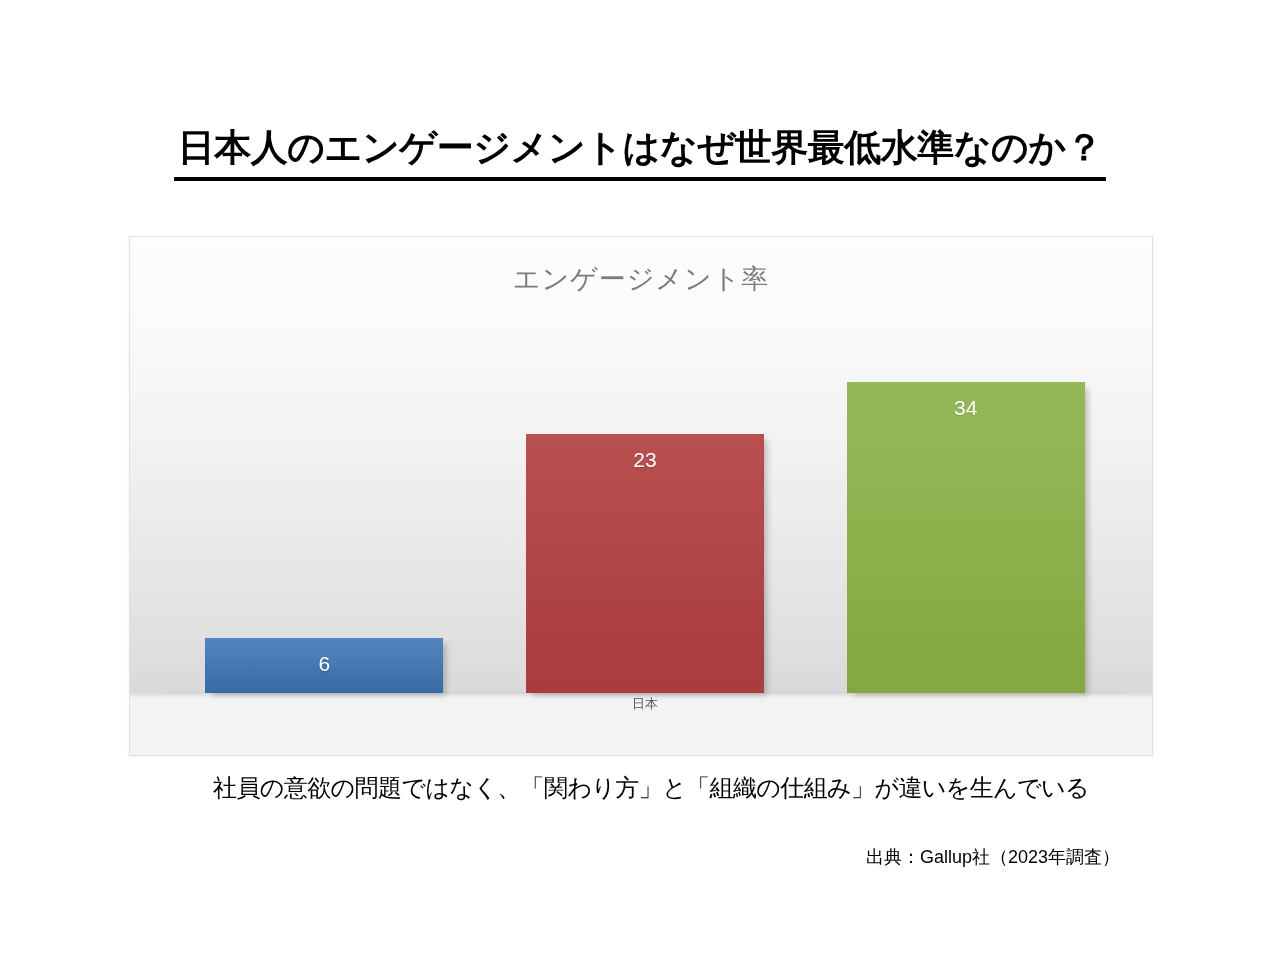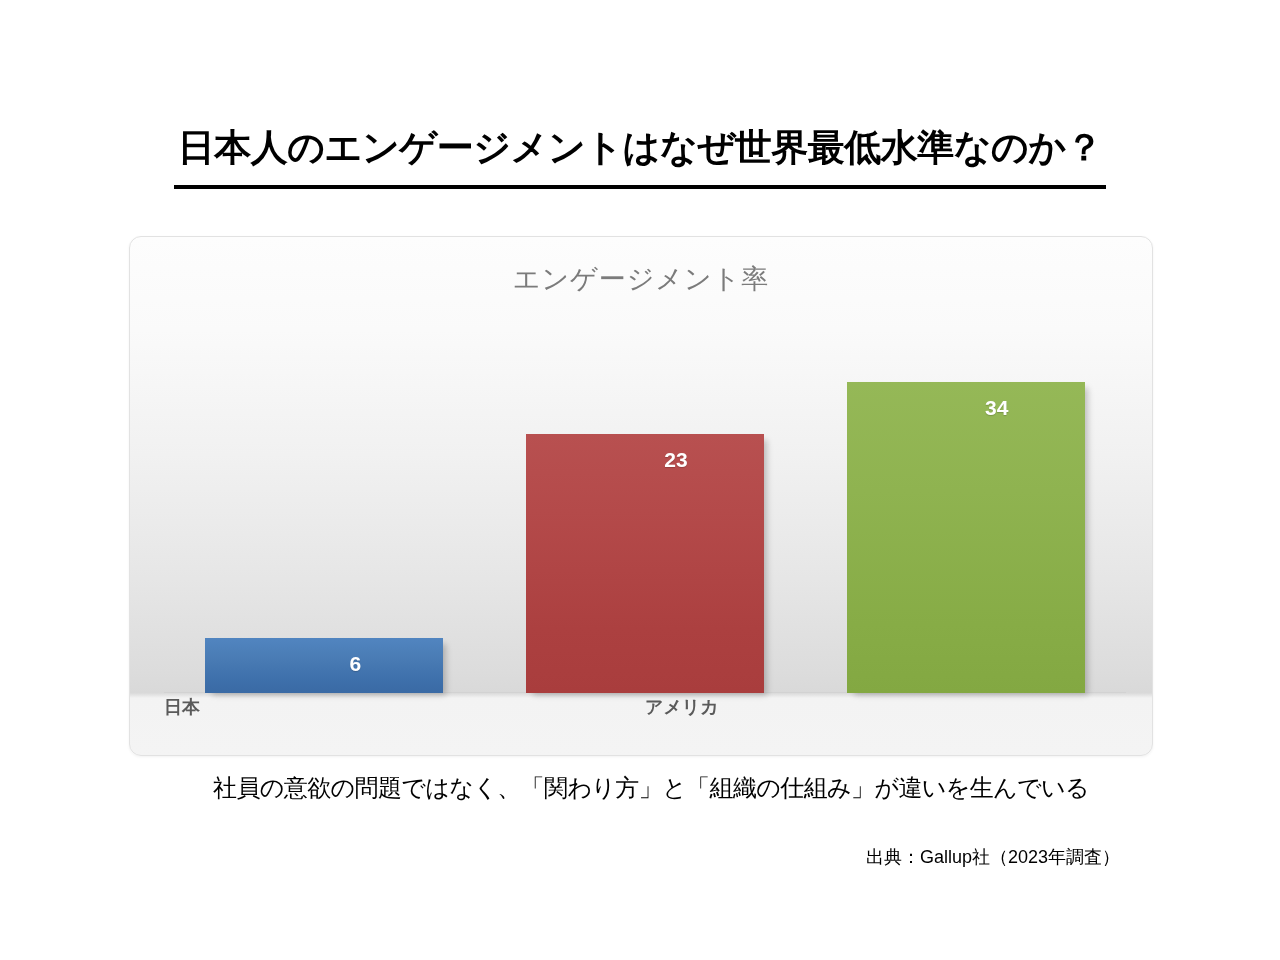--- a/index.html
+++ b/index.html
@@ -24,33 +24,33 @@
     text-align: center;
     font-size: 37px;
     font-weight: bold;
     color: #000000;
     letter-spacing: -0.5px;
     white-space: nowrap;
   }
   .slide-title .title-text {
     display: inline-block;
     border-bottom: 4px solid #000000;
-    padding: 0 4px 15px 4px;
+    padding: 0 4px 7px 4px;
     line-height: 1.18;
   }
 
   
   .chart-panel {
     position: absolute;
     left: 129px;
     top: 236px;
     width: 1022px;
     height: 518px;
     border: 1px solid #e2e2e2;
-    border-radius: 12px;
+    border-radius: 0;
     background: linear-gradient(to bottom,
         #fdfdfd 0%,
         #fafafa 18%,
         #f1f1f1 42%,
         #e6e6e6 66%,
         #dcdcdc 84%,
         #d9d9d9 88%,
         #f3f3f3 89%,
         #f4f4f4 100%);
     box-shadow: 0 1px 3px rgba(0,0,0,0.055);
@@ -118,38 +118,37 @@
     background: linear-gradient(to bottom, #95b857 0%, #8fb350 35%, #87ac46 78%, #83a842 100%);
   }
   .bar-value {
     position: absolute;
     left: 0;
     top: 14px;
     width: 100%;
     text-align: center;
     color: #ffffff;
     font-size: 21px;
-    font-weight: bold;
+    font-weight: normal;
     text-shadow: 0 1px 1px rgba(0,0,0,0.18);
-    padding-left: 31px;
   }
 
   .cat-labels {
     position: absolute;
     left: 34px;
     top: 458px;
     width: 962px;
     display: flex;
   }
   .cat-label {
     flex: 1 1 0;
-    font-size: 18px;
+    text-align: center;
+    font-size: 13px;
     color: #5a5a5a;
     white-space: nowrap;
-    font-weight: bold;
   }
 
   
   .caption {
     position: absolute;
     left: 11px;
     top: 772px;
     width: 1280px;
     text-align: center;
     font-size: 24px;
@@ -201,20 +200,19 @@
         <div class="bar green" style="height:311px;">
           <span class="bar-value">34</span>
         </div>
       </div>
 
     </div>
   </div>
 
   <div class="cat-labels">
     <div class="cat-label">日本</div>
-    <div class="cat-label">アメリカ</div>
   </div>
 
 </div>
 
 <div class="caption">社員の意欲の問題ではなく、「関わり方」と「組織の仕組み」が違いを生んでいる</div>
 
 <div class="source">出典：Gallup社（2023年調査）</div>
 
 </body></html>

